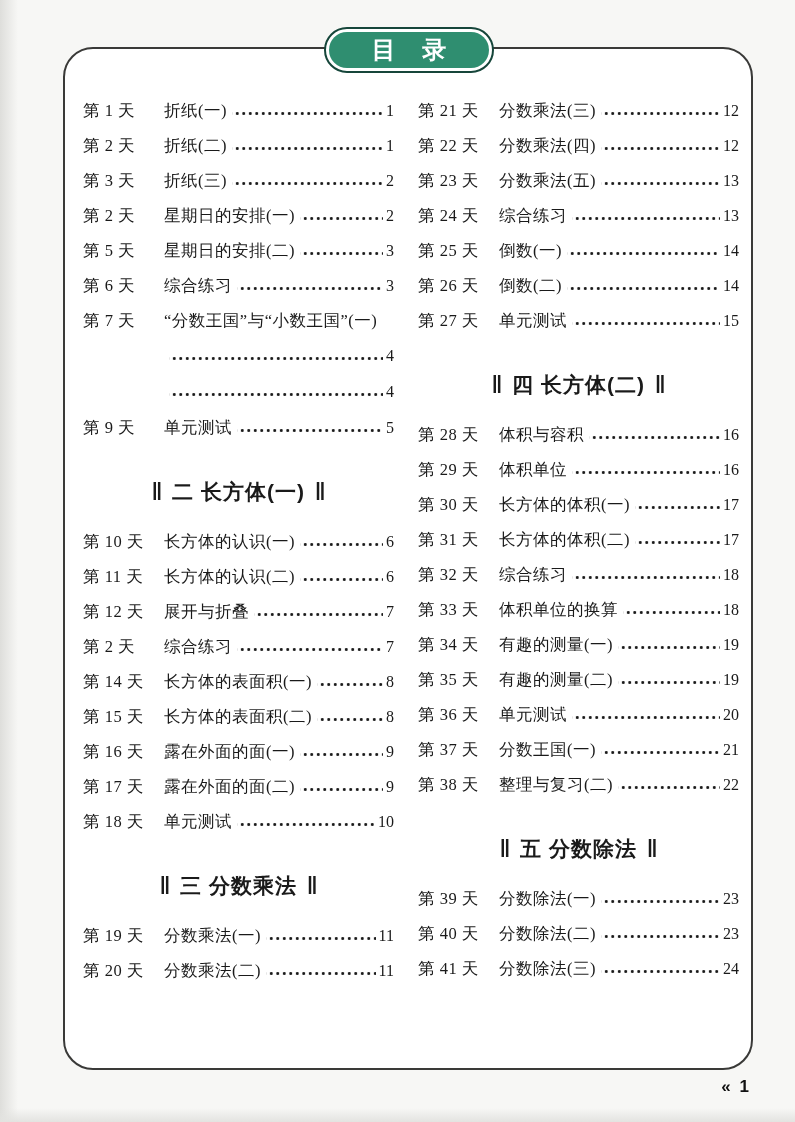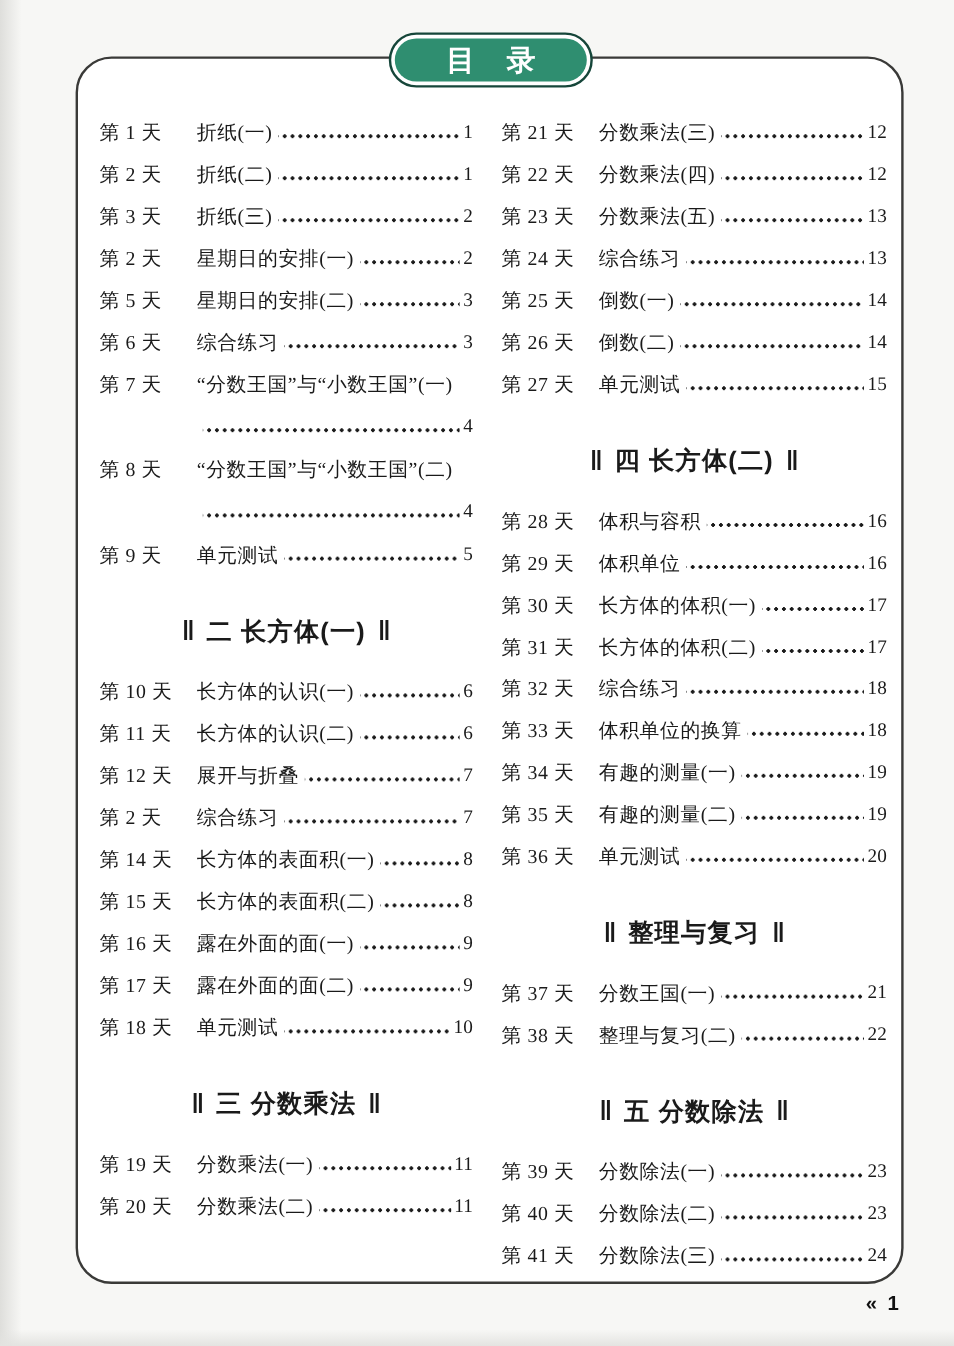--- a/index.html
+++ b/index.html
@@ -177,24 +177,20 @@
       </div>
       <div class="entry">
         <span class="day">第 7 天</span>
         <span class="title">“分数王国”与“小数王国”(一)</span>
       </div>
       <div class="entry cont">
         <span class="indent"></span>
         <span class="leader"></span>
         <span class="pagenum">4</span>
       </div>
-      <div class="entry">
-        <span class="day">第 8 天</span>
-        <span class="title">“分数王国”与“小数王国”(二)</span>
-      </div>
       <div class="entry cont">
         <span class="indent"></span>
         <span class="leader"></span>
         <span class="pagenum">4</span>
       </div>
       <div class="entry">
         <span class="day">第 9 天</span>
         <span class="title">单元测试</span>
         <span class="leader"></span>
         <span class="pagenum">5</span>
@@ -359,21 +355,20 @@
         <span class="title">有趣的测量(二)</span>
         <span class="leader"></span>
         <span class="pagenum">19</span>
       </div>
       <div class="entry">
         <span class="day">第 36 天</span>
         <span class="title">单元测试</span>
         <span class="leader"></span>
         <span class="pagenum">20</span>
       </div>
-      <div class="section-header"><span class="marker">‖</span><span class="label">整理与复习</span><span class="marker">‖</span></div>
       <div class="entry">
         <span class="day">第 37 天</span>
         <span class="title">分数王国(一)</span>
         <span class="leader"></span>
         <span class="pagenum">21</span>
       </div>
       <div class="entry">
         <span class="day">第 38 天</span>
         <span class="title">整理与复习(二)</span>
         <span class="leader"></span>

